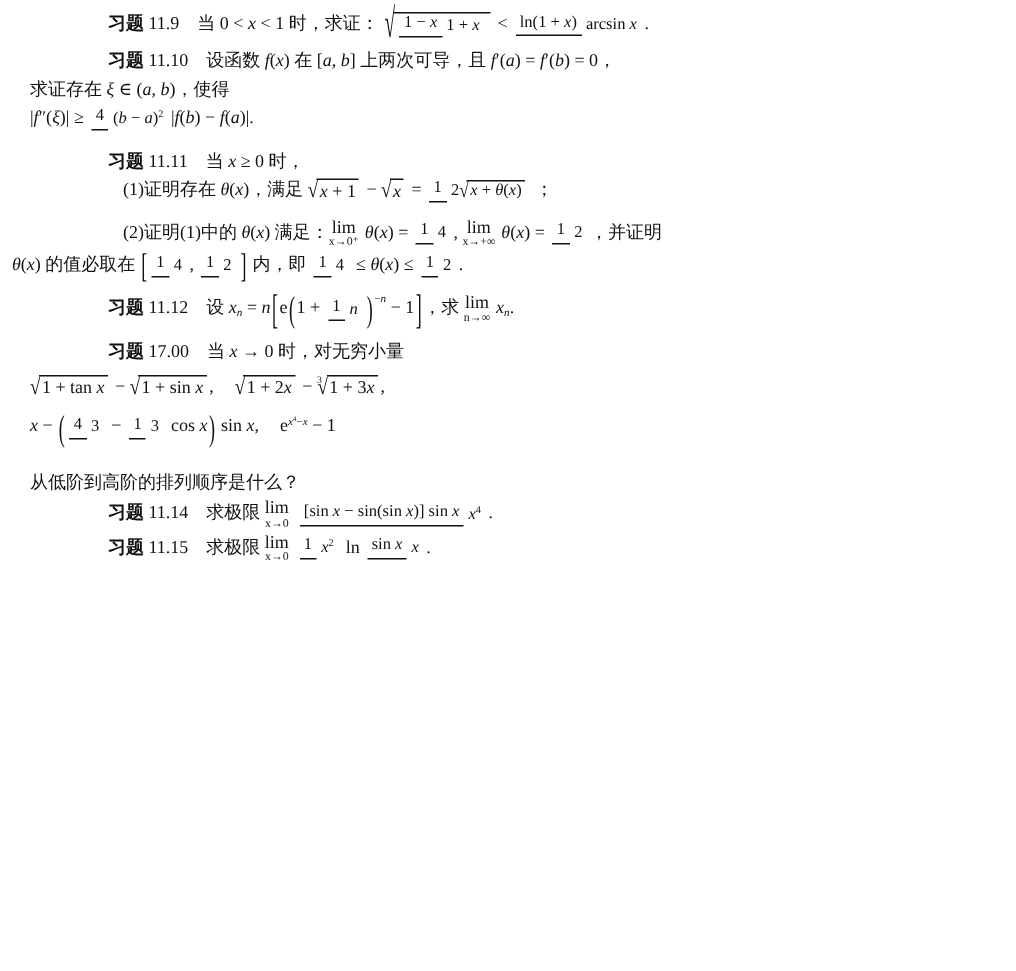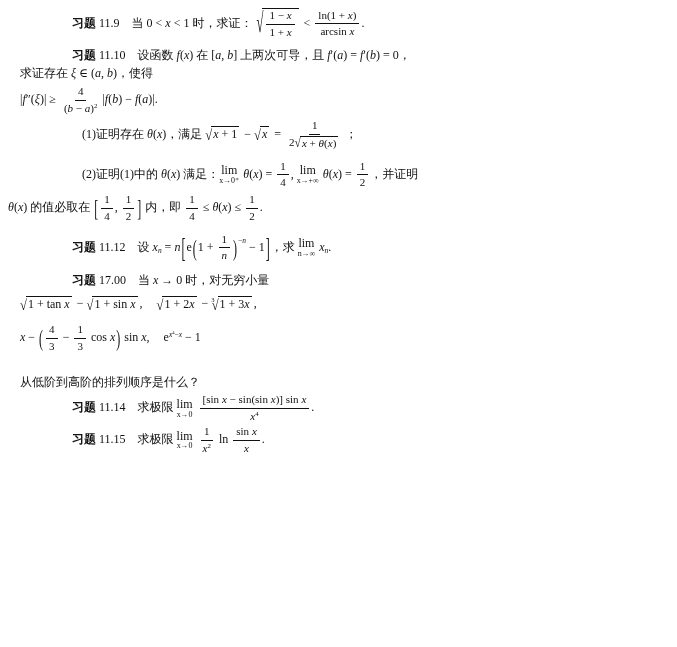--- a/index.html
+++ b/index.html
@@ -11,21 +11,21 @@
     font-size:12px;color:#111;line-height:1.32;
   }
   .center{text-align:left;}
   .heading{font-weight:bold;font-size:19px;letter-spacing:1px;}
   .cjk{font-family:"Liberation Serif","DejaVu Serif",serif;}
   .bold{font-weight:bold;}
   .rm{font-family:"Liberation Serif","DejaVu Serif",serif;}
   .mi{font-family:"Liberation Serif","DejaVu Serif",serif;font-style:italic;}
   .gap{display:inline-block;}
   
-  .frac{display:inline-flex;flex-direction:column;align-items:center;
+  .frac{display:inline-flex;flex-direction:row;align-items:center;
         vertical-align:middle;margin:0 2px;font-size:92%;line-height:1.25;}
   .fn{border-bottom:1px solid #111;padding:0 3px 1px;}
   .fd{padding:1px 3px 0;}
   
   .rt{display:inline-flex;align-items:center;vertical-align:middle;margin-right:2px;}
   .rad{display:inline-block;line-height:1;font-size:1.05em;position:relative;top:0.04em;
        transform:scaleY(var(--rs,1.18));transform-origin:50% 55%;margin-right:-1px;}
   .sqc{border-top:1px solid #111;padding:0 2px 0 2px;}
   .rix{font-size:55%;position:relative;top:-0.62em;margin-right:-0.45em;z-index:1;}
   
@@ -43,20 +43,21 @@
 </style>
 </head>
 <body>
 
 <div class="page">
   <div id="content">
       <div class="line" style="margin-left: 52px; margin-top: 2px;"><span class="cjk bold">习题</span><span class="rm"> 11.9</span><span class="gap" style="width: 12px;"></span><span class="cjk">当 </span><span class="rm">0 &lt; </span><span class="mi">x</span><span class="rm"> &lt; 1</span><span class="cjk"> 时，求证：</span><span class="gap" style="width: 4px;"></span><span class="rt"><span class="rad" style="--rs: 2.2;">√</span><span class="sqc"><span class="frac"><span class="fn"><span class="rm">1 − </span><span class="mi">x</span></span><span class="fd"><span class="rm">1 + </span><span class="mi">x</span></span></span></span></span><span class="rm"> &lt; </span><span class="frac"><span class="fn"><span class="rm">ln(1 + </span><span class="mi">x</span><span class="rm">)</span></span><span class="fd"><span class="rm">arcsin </span><span class="mi">x</span></span></span><span class="rm">.</span></div>
       <div class="line" style="margin-left: 52px; margin-top: 8px;"><span class="cjk bold">习题</span><span class="rm"> 11.10</span><span class="gap" style="width: 12px;"></span><span class="cjk">设函数 </span><span class="mi">f</span><span class="rm">(</span><span class="mi">x</span><span class="rm">)</span><span class="cjk"> 在 </span><span class="rm">[</span><span class="mi">a</span><span class="rm">, </span><span class="mi">b</span><span class="rm">]</span><span class="cjk"> 上两次可导，且 </span><span class="mi">f</span><span class="rm">′(</span><span class="mi">a</span><span class="rm">) = </span><span class="mi">f</span><span class="rm">′(</span><span class="mi">b</span><span class="rm">) = 0</span><span class="cjk">，</span></div>
       <div class="line" style="margin-top: 3px;"><span class="cjk">求证存在 </span><span class="mi">ξ</span><span class="rm"> ∈ (</span><span class="mi">a</span><span class="rm">, </span><span class="mi">b</span><span class="rm">)</span><span class="cjk">，使得</span></div>
       <div class="line center" style="margin-top: 3px;"><span class="rm">|</span><span class="mi">f</span><span class="rm">″(</span><span class="mi">ξ</span><span class="rm">)| ≥ </span><span class="frac"><span class="fn"><span class="rm">4</span></span><span class="fd"><span class="rm">(</span><span class="mi">b</span><span class="rm"> − </span><span class="mi">a</span><span class="rm">)</span><span class="sup"><span class="rm">2</span></span></span></span><span class="rm">|</span><span class="mi">f</span><span class="rm">(</span><span class="mi">b</span><span class="rm">) − </span><span class="mi">f</span><span class="rm">(</span><span class="mi">a</span><span class="rm">)|.</span></div>
+      <div class="line" style="margin-left: 52px; margin-top: 13px;"><span class="cjk bold">习题</span><span class="rm"> 11.11</span><span class="gap" style="width: 12px;"></span><span class="cjk">当 </span><span class="mi">x</span><span class="rm"> ≥ 0</span><span class="cjk"> 时，</span></div>
       <div class="line" style="margin-left: 62px; margin-top: 3px;"><span class="rm">(1)</span><span class="cjk">证明存在 </span><span class="mi">θ</span><span class="rm">(</span><span class="mi">x</span><span class="rm">)</span><span class="cjk">，满足 </span><span class="rt"><span class="rad">√</span><span class="sqc"><span class="mi">x</span><span class="rm"> + 1</span></span></span><span class="rm"> − </span><span class="rt"><span class="rad">√</span><span class="sqc"><span class="mi">x</span></span></span><span class="rm"> = </span><span class="frac"><span class="fn"><span class="rm">1</span></span><span class="fd"><span class="rm">2</span><span class="rt"><span class="rad">√</span><span class="sqc"><span class="mi">x</span><span class="rm"> + </span><span class="mi">θ</span><span class="rm">(</span><span class="mi">x</span><span class="rm">)</span></span></span></span></span><span class="cjk">；</span></div>
       <div class="line" style="margin-left: 62px; margin-top: 9px;"><span class="rm">(2)</span><span class="cjk">证明</span><span class="rm">(1)</span><span class="cjk">中的 </span><span class="mi">θ</span><span class="rm">(</span><span class="mi">x</span><span class="rm">)</span><span class="cjk"> 满足：</span><span class="lim"><span class="limt rm">lim</span><span class="limu rm">x→0⁺</span></span><span class="gap" style="width: 4px;"></span><span class="mi">θ</span><span class="rm">(</span><span class="mi">x</span><span class="rm">) = </span><span class="frac"><span class="fn"><span class="rm">1</span></span><span class="fd"><span class="rm">4</span></span></span><span class="rm">, </span><span class="lim"><span class="limt rm">lim</span><span class="limu rm">x→+∞</span></span><span class="gap" style="width: 4px;"></span><span class="mi">θ</span><span class="rm">(</span><span class="mi">x</span><span class="rm">) = </span><span class="frac"><span class="fn"><span class="rm">1</span></span><span class="fd"><span class="rm">2</span></span></span><span class="cjk">，并证明</span></div>
       <div class="line" style="margin-left: -12px; margin-top: 3px;"><span class="mi">θ</span><span class="rm">(</span><span class="mi">x</span><span class="rm">)</span><span class="cjk"> 的值必取在 </span><span class="bigd rm" style="--ds: 1.9;">[</span><span class="frac"><span class="fn"><span class="rm">1</span></span><span class="fd"><span class="rm">4</span></span></span><span class="rm">, </span><span class="frac"><span class="fn"><span class="rm">1</span></span><span class="fd"><span class="rm">2</span></span></span><span class="bigd rm" style="--ds: 1.9;">]</span><span class="cjk"> 内，即 </span><span class="frac"><span class="fn"><span class="rm">1</span></span><span class="fd"><span class="rm">4</span></span></span><span class="rm"> ≤ </span><span class="mi">θ</span><span class="rm">(</span><span class="mi">x</span><span class="rm">) ≤ </span><span class="frac"><span class="fn"><span class="rm">1</span></span><span class="fd"><span class="rm">2</span></span></span><span class="rm">.</span></div>
       <div class="line" style="margin-left: 52px; margin-top: 9px;"><span class="cjk bold">习题</span><span class="rm"> 11.12</span><span class="gap" style="width: 12px;"></span><span class="cjk">设 </span><span class="mi">x</span><span class="sub"><span class="mi">n</span></span><span class="rm"> = </span><span class="mi">n</span><span class="bigd rm" style="--ds: 2.3;">[</span><span class="rm">e</span><span class="bigd rm" style="--ds: 2;">(</span><span class="rm">1 + </span><span class="frac"><span class="fn"><span class="rm">1</span></span><span class="fd"><span class="mi">n</span></span></span><span class="bigd rm" style="--ds: 2;">)</span><span class="sup hi"><span class="rm">−</span><span class="mi">n</span></span><span class="rm"> − 1</span><span class="bigd rm" style="--ds: 2.3;">]</span><span class="cjk">，求 </span><span class="lim"><span class="limt rm">lim</span><span class="limu rm">n→∞</span></span><span class="gap" style="width: 4px;"></span><span class="mi">x</span><span class="sub"><span class="mi">n</span></span><span class="rm">.</span></div>
       <div class="line" style="margin-left: 52px; margin-top: 10px;"><span class="cjk bold">习题</span><span class="rm"> 17.00</span><span class="gap" style="width: 12px;"></span><span class="cjk">当 </span><span class="mi">x</span><span class="rm"> → 0</span><span class="cjk"> 时，对无穷小量</span></div>
       <div class="line center" style="margin-top: 7px;"><span class="rt"><span class="rad">√</span><span class="sqc"><span class="rm">1 + tan </span><span class="mi">x</span></span></span><span class="rm"> − </span><span class="rt"><span class="rad">√</span><span class="sqc"><span class="rm">1 + sin </span><span class="mi">x</span></span></span><span class="rm">,</span><span class="gap" style="width: 14px;"></span><span class="rt"><span class="rad">√</span><span class="sqc"><span class="rm">1 + 2</span><span class="mi">x</span></span></span><span class="rm"> − </span><span class="rt"><span class="rix">3</span><span class="rad">√</span><span class="sqc"><span class="rm">1 + 3</span><span class="mi">x</span></span></span><span class="rm">,</span></div>
       <div class="line center" style="margin-top: 10px;"><span class="mi">x</span><span class="rm"> − </span><span class="bigd rm" style="--ds: 2;">(</span><span class="frac"><span class="fn"><span class="rm">4</span></span><span class="fd"><span class="rm">3</span></span></span><span class="rm"> − </span><span class="frac"><span class="fn"><span class="rm">1</span></span><span class="fd"><span class="rm">3</span></span></span><span class="rm"> cos </span><span class="mi">x</span><span class="bigd rm" style="--ds: 2;">)</span><span class="rm"> sin </span><span class="mi">x</span><span class="rm">,</span><span class="gap" style="width: 14px;"></span><span class="rm">e</span><span class="sup"><span class="mi">x</span><span class="sup"><span class="rm">4</span></span><span class="rm">−</span><span class="mi">x</span></span><span class="rm"> − 1</span></div>
       <div class="line" style="margin-top: 21px;"><span class="cjk">从低阶到高阶的排列顺序是什么？</span></div>
       <div class="line" style="margin-left: 52px; margin-top: 3px;"><span class="cjk bold">习题</span><span class="rm"> 11.14</span><span class="gap" style="width: 12px;"></span><span class="cjk">求极限 </span><span class="lim"><span class="limt rm">lim</span><span class="limu rm">x→0</span></span><span class="gap" style="width: 5px;"></span><span class="frac"><span class="fn"><span class="rm">[sin </span><span class="mi">x</span><span class="rm"> − sin(sin </span><span class="mi">x</span><span class="rm">)] sin </span><span class="mi">x</span></span><span class="fd"><span class="mi">x</span><span class="sup"><span class="rm">4</span></span></span></span><span class="rm">.</span></div>
       <div class="line" style="margin-left: 52px; margin-top: 1px;"><span class="cjk bold">习题</span><span class="rm"> 11.15</span><span class="gap" style="width: 12px;"></span><span class="cjk">求极限 </span><span class="lim"><span class="limt rm">lim</span><span class="limu rm">x→0</span></span><span class="gap" style="width: 5px;"></span><span class="frac"><span class="fn"><span class="rm">1</span></span><span class="fd"><span class="mi">x</span><span class="sup"><span class="rm">2</span></span></span></span><span class="rm"> ln </span><span class="frac"><span class="fn"><span class="rm">sin </span><span class="mi">x</span></span><span class="fd"><span class="mi">x</span></span></span><span class="rm">.</span></div>

